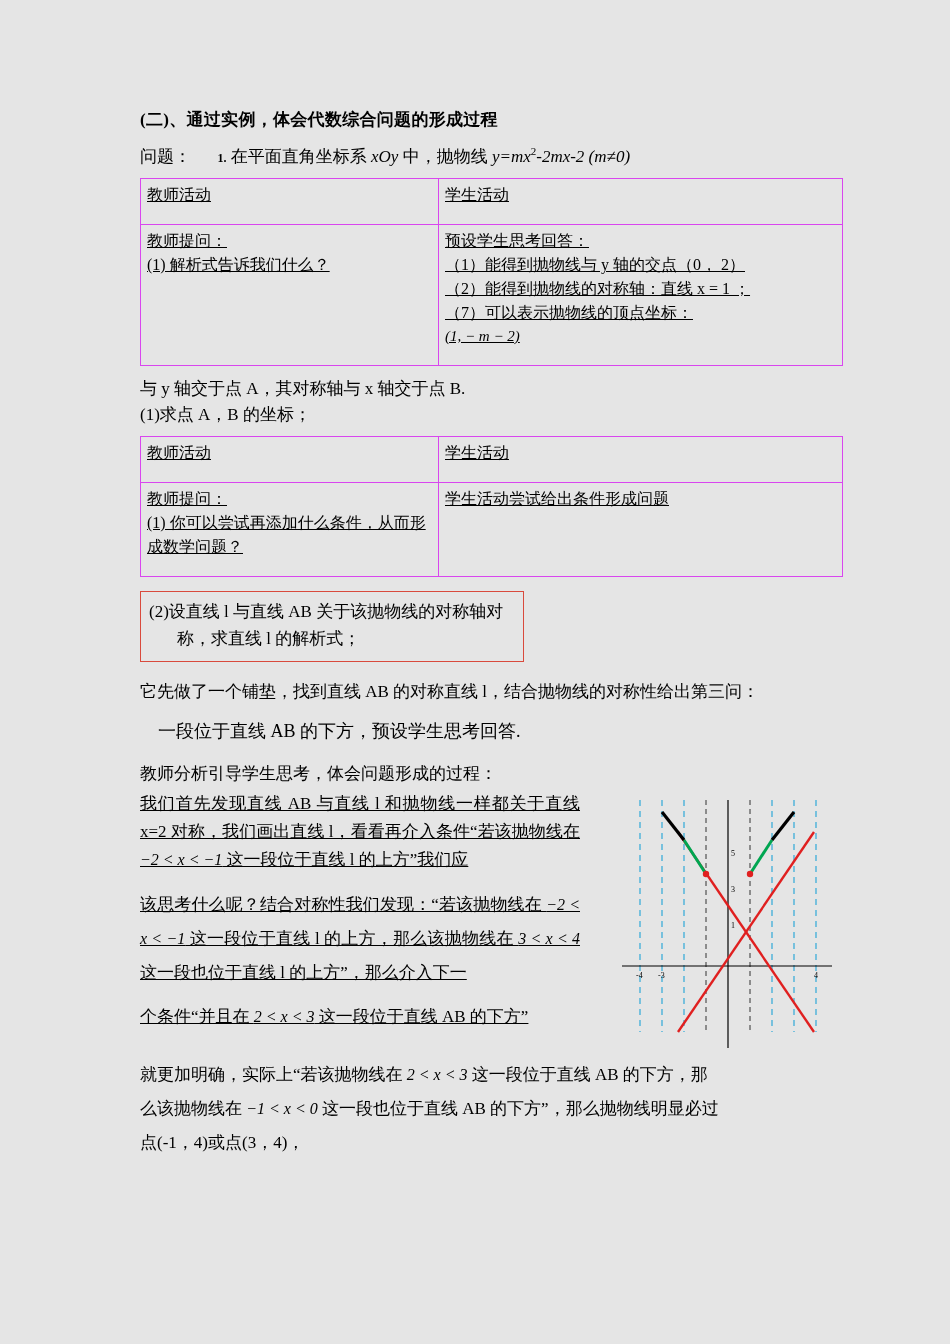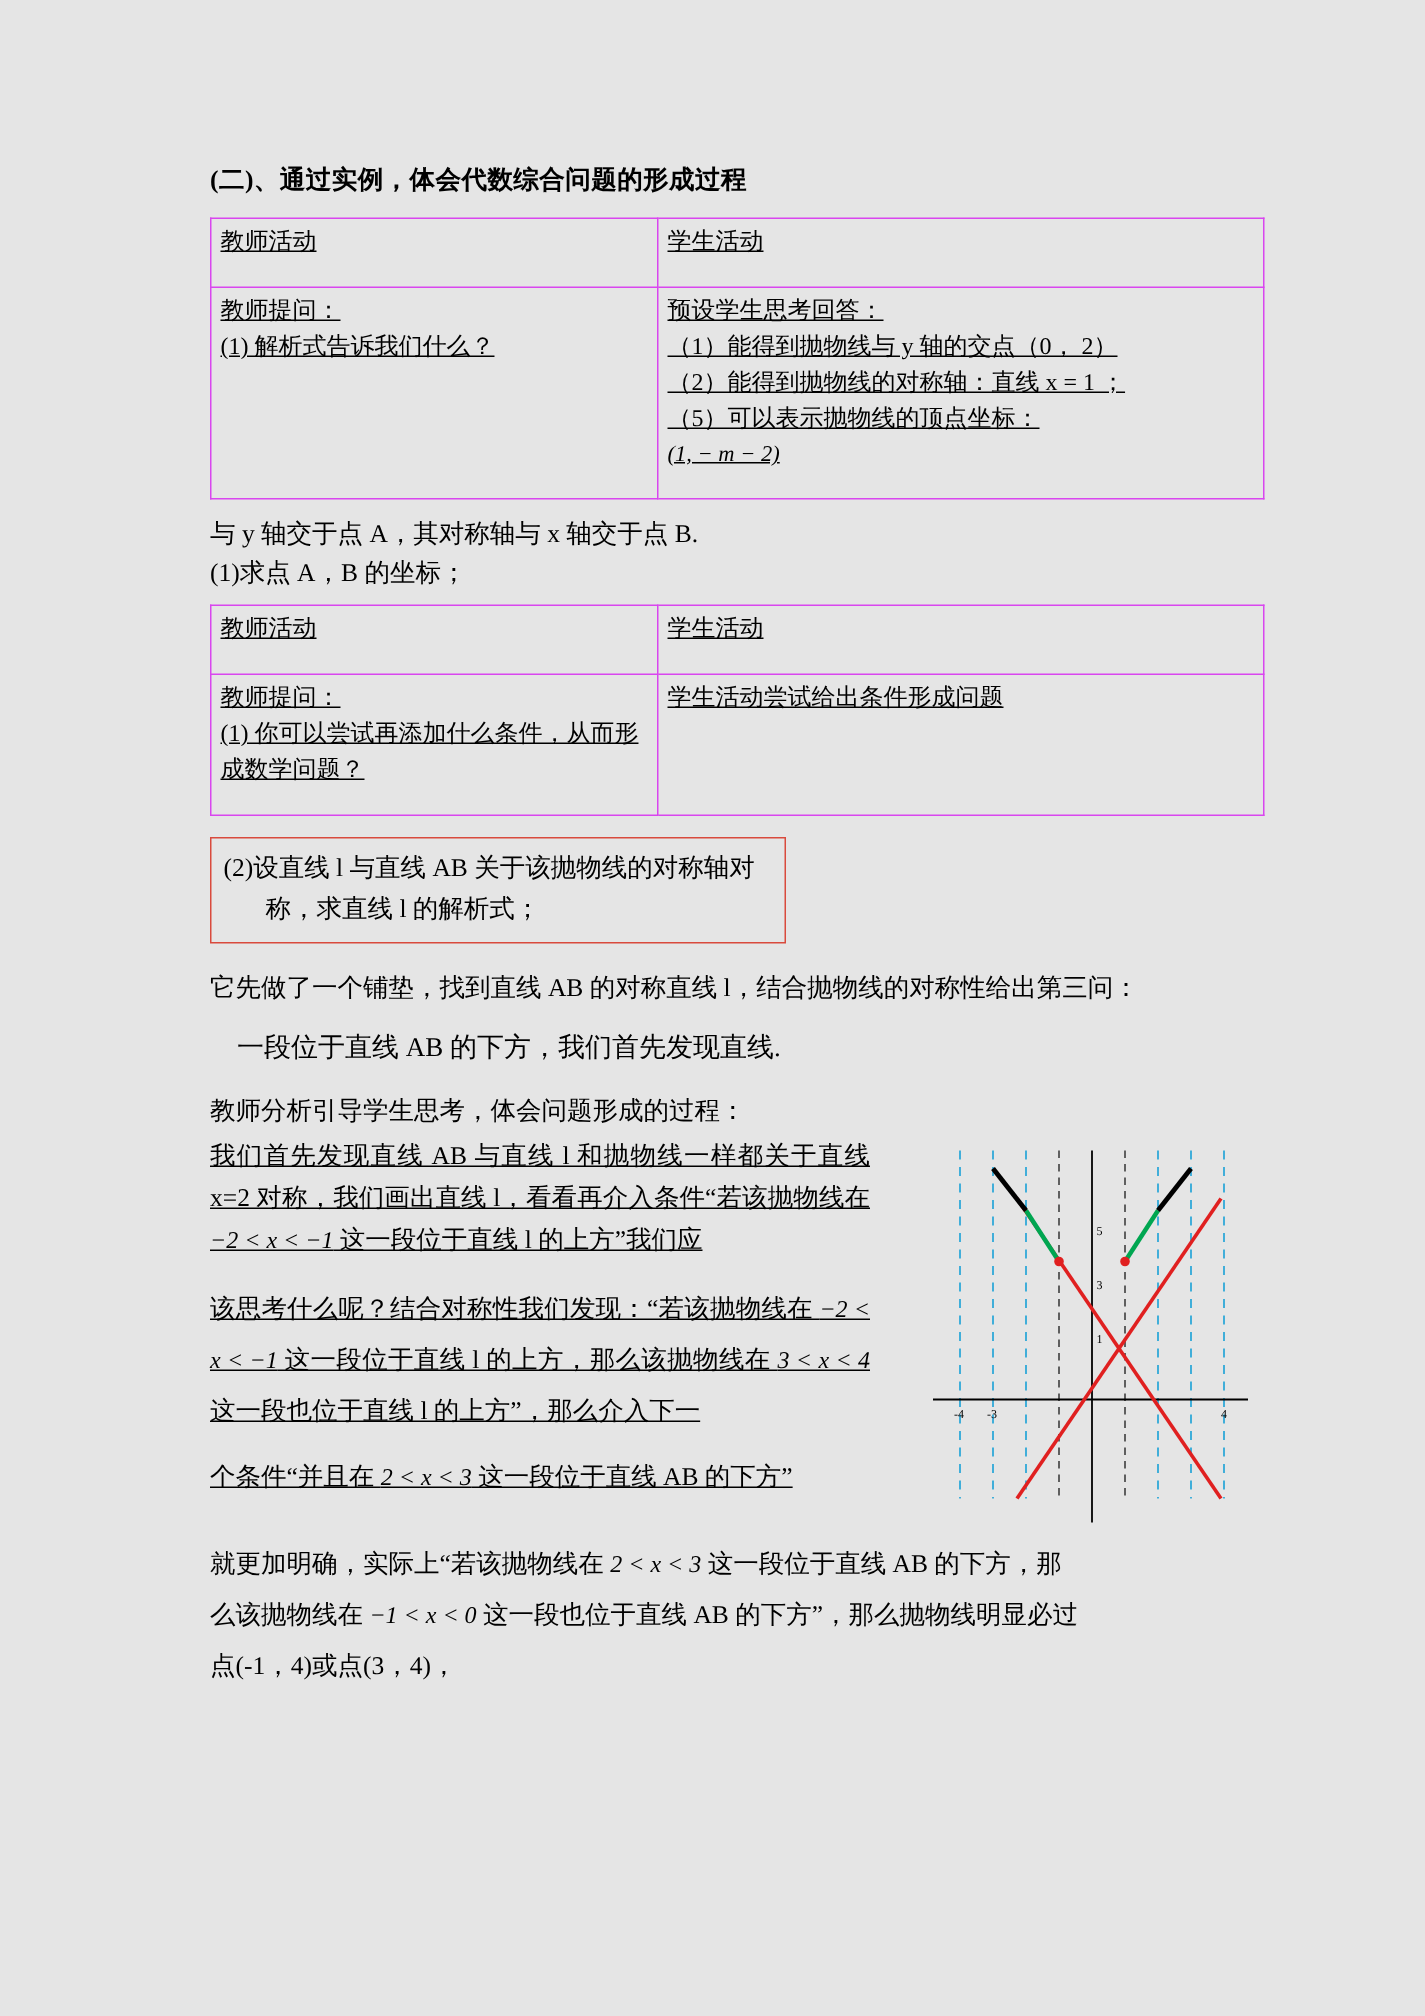--- a/index.html
+++ b/index.html
@@ -113,37 +113,43 @@
   .indent-1 { text-indent: 32px; display: block; }
 </style>
 </head>
 <body>
 
 <div class="page">
   <div class="content">
 
     <div class="heading">(二)、通过实例，体会代数综合问题的形成过程</div>
 
+    <div class="q-line">
+      <span class="q-label">问题：</span>
+      <span style="display:inline-block;width:18px;"></span>
+      <span class="small-num">1.</span>
+      <span>在平面直角坐标系 </span><i class="math">xOy</i><span> 中，抛物线 </span><i class="math">y=mx</i><sup>2</sup><i class="math">-2mx-2 (m≠0)</i>
+    </div>
 
     <table class="tbl">
       <tbody>
           <tr>
         <td class="col-a">教师活动</td>
         <td class="col-b">学生活动</td>
       </tr>
       <tr>
         <td class="col-a">
           <div>教师提问：</div>
           <div>(1) 解析式告诉我们什么？</div>
         </td>
         <td class="col-b">
           <div>预设学生思考回答：</div>
           <div>（1）能得到抛物线与 y 轴的交点（0， 2）</div>
           <div>（2）能得到抛物线的对称轴：直线 x = 1 ；</div>
-          <div class="justify-line">（5）可以表示抛物线的顶点坐标：</div>
+          <div class="justify-line">（7）可以表示抛物线的顶点坐标：</div>
           <div class="mathital">(1, − m − 2)</div>
         </td>
       </tr>
     </tbody>
       </table>
 
     <div class="line">与 y 轴交于点 A，其对称轴与 x 轴交于点 B.</div>
     <div class="line">(1)求点 A，B 的坐标；</div>
 
     <table class="tbl">
@@ -165,21 +171,21 @@
       </table>
 
 
     <div class="boxed">
       <span>(2)设直线 l 与直线 AB 关于该抛物线的对称轴对</span>
       <span class="indent">称，求直线 l 的解析式；</span>
     </div>
 
     <div class="para">它先做了一个铺垫，找到直线 AB 的对称直线 l，结合抛物线的对称性给出第三问：</div>
 
-    <div class="para2" style="font-size:18px;padding-left:18px;">一段位于直线 AB 的下方，我们首先发现直线.</div>
+    <div class="para2" style="font-size:18px;padding-left:18px;">一段位于直线 AB 的下方，预设学生思考回答.</div>
 
     <div class="para" style="margin-top:14px;margin-bottom:2px;">教师分析引导学生思考，体会问题形成的过程：</div>
 
     <div class="flow">
       <div class="textcol">
         <div class="para" style="margin:2px 0;">
           <span class="indent-1"></span><span>我们首先发现直线 AB 与直线 l 和抛物线一样都关于直线 x=2 对称，我们画出直线 l，看看再介入条件“若该抛物线在 </span><span class="eq">−2 &lt; x &lt; −1</span><span> 这一段位于直线 l 的上方”我们应</span>
         </div>
         <div class="para" style="margin:14px 0 0 0;line-height:2.0;">
           <span>该思考什么呢？结合对称性我们发现：“若该抛物线在 </span><span class="eq">−2 &lt; x &lt; −1</span><span> 这一段位于直线 l 的上方，那么该抛物线在 </span><span class="eq">3 &lt; x &lt; 4</span><span> 这一段也位于直线 l 的上方”，那么介入下一</span>

